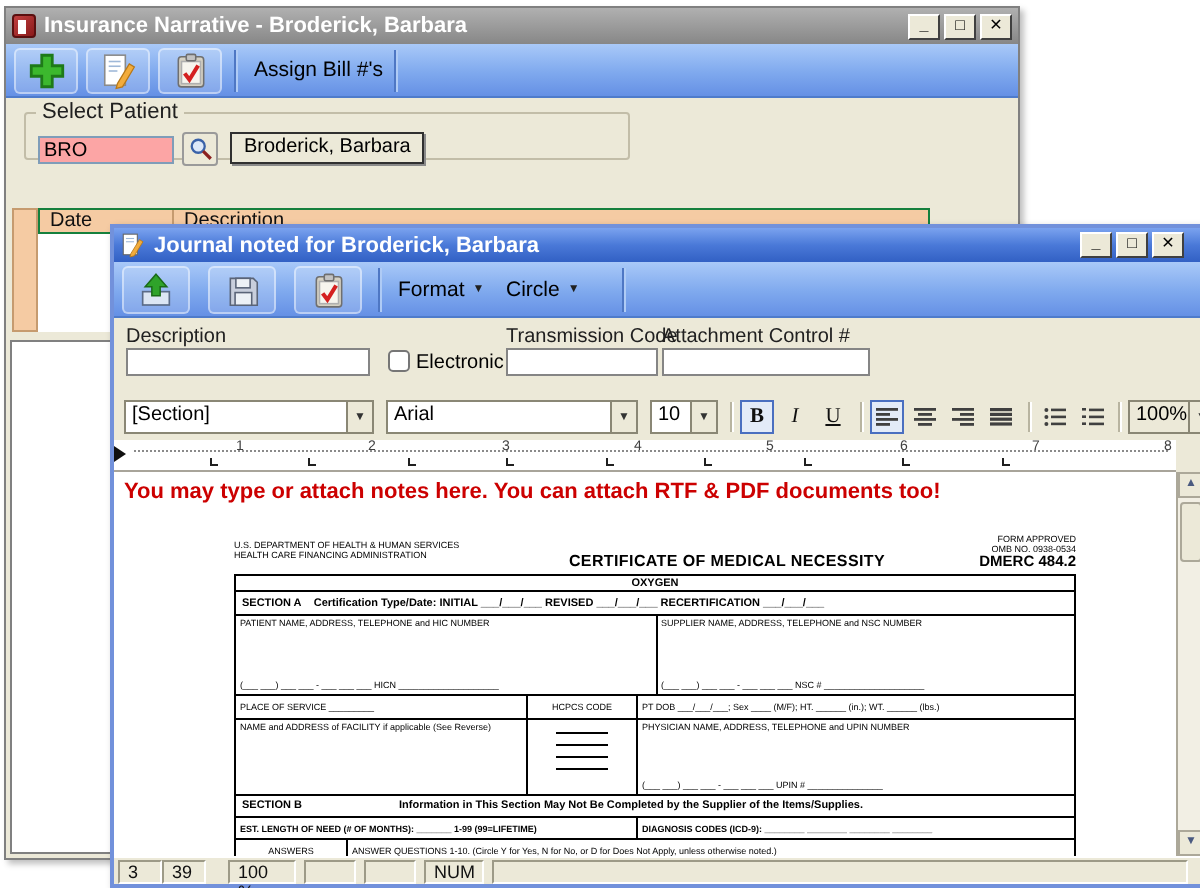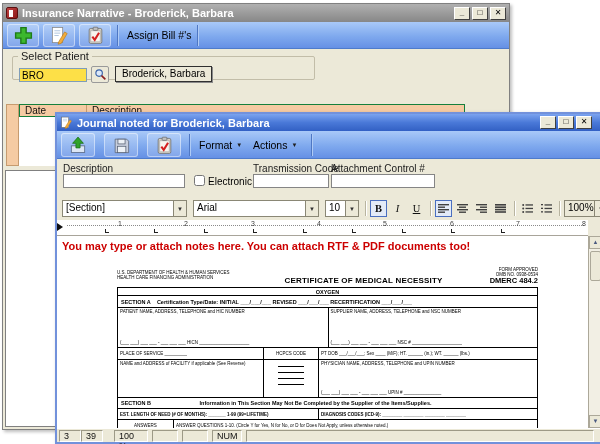--- a/index.html
+++ b/index.html
@@ -21,21 +21,21 @@
   .tb-label { position:absolute; font-size:10.5px; color:#000; display:flex; align-items:center; gap:4px; white-space:nowrap; }
   .dd-arrow { font-size:6px; color:#202020; }
 
   
   #insurance-window { left:2px; top:3px; width:508px; height:427px; border:1px solid #808080; box-shadow:2px 2px 3px rgba(0,0,0,0.25); }
   #insurance-toolbar { height:27px; }
   .app-icon-red { width:12px; height:12px; background:linear-gradient(135deg,#C04040,#8B1A1A); border:1px solid #5A0F0F; border-radius:2px; position:relative; }
   .app-icon-red::after { content:""; position:absolute; left:2px; top:2px; width:4px; height:7px; background:#fff; }
   fieldset#select-patient-group { position:absolute; left:9px; top:46px; width:303px; height:30px; border:1px solid #C2BDA8; border-radius:2px; background:#ECE9D8; }
   fieldset#select-patient-group legend { font-size:11px; color:#202020; margin-left:5px; padding:0 3px; }
-  .patient-input { position:absolute; left:6px; top:6px; width:68px; height:14px; border:1px solid #7F9DB9; font-size:10px; padding:0 2px; background:#fde047; }
+  .patient-input { position:absolute; left:6px; top:6px; width:68px; height:14px; border:1px solid #7F9DB9; font-size:10px; padding:0 2px; background:#fca5a5; }
   .mag-btn { position:absolute; left:78px; top:4px; width:18px; height:17px; background:#ECE9D8; border:1px solid #9A9A9A; border-radius:2px; display:flex; align-items:center; justify-content:center; }
   .patient-name-box { position:absolute; left:102px; top:4px; height:16px; line-height:14px; padding:0 6px; border:1px solid #303030; background:#ECE9D8; font-size:10px; box-shadow:1px 1px 0 #8A8A8A; white-space:nowrap; }
   .grid-rowsel { position:absolute; left:3px; top:100px; width:13px; height:62px; background:#F5CBA3; border:1px solid #C69B6F; }
   .grid-header { position:absolute; left:16px; top:100px; width:446px; height:13px; background:#F5CBA3; border:1px solid #15803d; display:flex; }
   .grid-col { font-size:10px; color:#101010; padding:0 5px; line-height:11px; }
   .grid-col.c-date { width:67px; border-right:1px solid #C69B6F; }
   .grid-col.c-desc { flex:1; }
   .grid-body { position:absolute; left:16px; top:113px; width:446px; height:49px; background:#fff; }
   .grid-body .col-line { position:absolute; left:67px; top:0; bottom:0; width:1px; background:#E4D7C4; }
   .lower-panel { position:absolute; left:2px; top:166px; width:458px; bottom:2px; background:#fff; border:1px solid #808080; }
@@ -219,21 +219,21 @@
             <rect x="9" y="1.5" width="6" height="4" rx="1" fill="#C2C2C2" stroke="#6F6F6F"></rect>
             <path d="M8 13.5 l3 4 5.5 -9" stroke="#D42020" stroke-width="2.6" fill="none"></path>
           </svg>
       </span>
       <span class="tb-sep" style="left:132px; top:3px; height:22px;"></span>
       <span class="tb-label" style="left:142px; top:8px;">
         <span>Format</span>
         <span class="dd-arrow">▼</span>
       </span>
       <span class="tb-label" style="left:196px; top:8px;">
-        <span>Actions</span>
+        <span>Circle</span>
         <span class="dd-arrow">▼</span>
       </span>
       <span class="tb-sep" style="left:254px; top:3px; height:22px;"></span>
     </div>
 
     <div class="fields-row">
       <span class="fld-label" style="left:6px; top:4px;">Description</span>
       <input class="fld-input" style="left: 6px; top: 15px; width: 122px;" type="text" value="">
       <input class="chk" style="left: 137px; top: 16px;" type="checkbox">
       <span class="chk-label" style="left:151px; top:17px;">Electronic</span>

